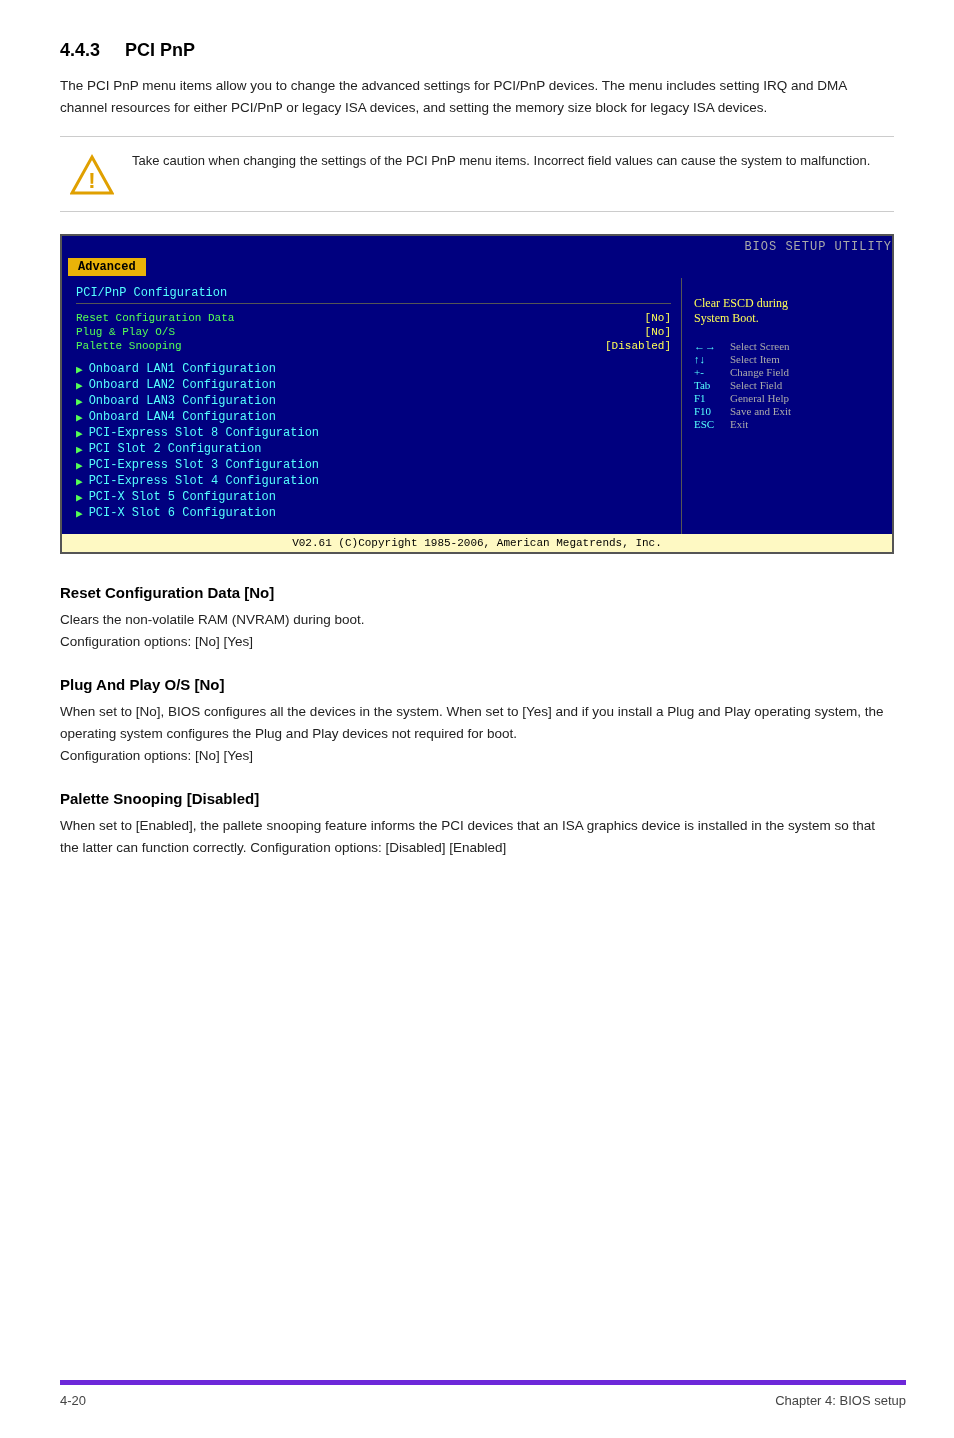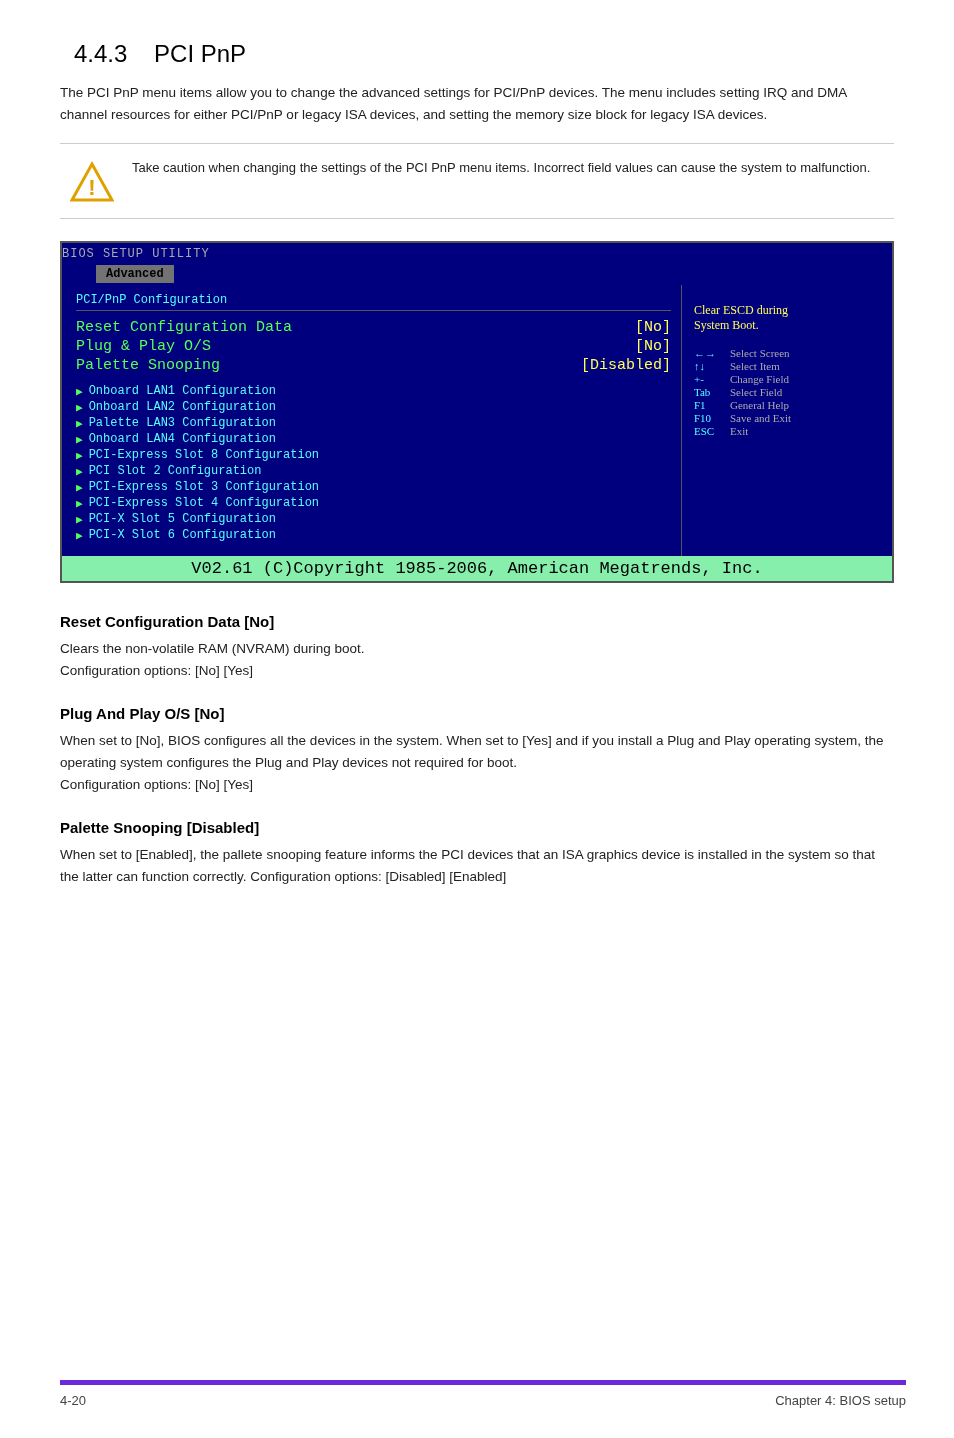--- a/index.html
+++ b/index.html
@@ -7,24 +7,23 @@
       font-family: Arial, Helvetica, sans-serif;
       font-size: 14px;
       background: #fff;
       color: #000;
       width: 954px;
       min-height: 1438px;
       padding: 40px 60px 60px 60px;
     }
 
     .section-title {
-      font-size: 24px;
-      font-weight: normal;
+      font-size: 18px;
+      font-weight: bold;
       margin-bottom: 14px;
-      margin-left: 14px;
     }
 
     .section-title span {
       margin-right: 20px;
     }
 
     .intro-text {
       font-size: 13.5px;
       line-height: 1.6;
       margin-bottom: 18px;
@@ -61,39 +60,38 @@
       font-family: 'Courier New', Courier, monospace;
       font-size: 12px;
       margin-bottom: 30px;
       padding: 0;
       border: 2px solid #555;
     }
 
     .bios-header {
       background: #00007f;
       color: #aaa;
-      text-align: left;
+      text-align: right;
       padding: 4px 0 2px 0;
       font-size: 12px;
       letter-spacing: 1px;
     }
 
     .bios-menu-bar {
       display: flex;
       background: #00007f;
       padding: 2px 6px;
     }
 
     .bios-menu-tab {
-      background: #737373;
+      background: #eab308;
       color: #000;
       padding: 2px 10px;
       font-size: 12px;
       font-weight: bold;
-      margin-left: 28px;
     }
 
     .bios-body {
       display: flex;
       background: #00007f;
       padding: 0;
     }
 
     .bios-left {
       flex: 1;
@@ -113,21 +111,21 @@
       font-size: 12px;
       margin-bottom: 8px;
       border-bottom: 1px solid #555;
       padding-bottom: 3px;
     }
 
     .bios-item-row {
       display: flex;
       justify-content: space-between;
       color: #aaffaa;
-      font-size: 15px;
+      font-size: 11px;
       margin-bottom: 2px;
       gap: 32px;
     }
 
     .bios-item-row .label { color: #55ff55; }
     .bios-item-row .value { color: #ffff55; }
 
     .bios-submenu-list {
       margin-top: 10px;
       margin-bottom: 6px;
@@ -163,24 +161,24 @@
       color: #55ffff;
       width: 36px;
       flex-shrink: 0;
     }
 
     .bios-help-row .desc {
       color: #aaaaaa;
     }
 
     .bios-footer {
-      background: #86efac;
+      background: #fef9c3;
       color: #000;
       text-align: center;
-      font-size: 17px;
+      font-size: 11px;
       padding: 3px;
     }
 
     
     .content-section {
       margin-bottom: 24px;
     }
 
     .content-heading {
       font-size: 15px;
@@ -257,21 +255,21 @@
       <div class="bios-submenu-item">
             <span class="bios-arrow">▶</span>
             <span>Onboard LAN1 Configuration</span>
           </div>
           <div class="bios-submenu-item">
             <span class="bios-arrow">▶</span>
             <span>Onboard LAN2 Configuration</span>
           </div>
           <div class="bios-submenu-item">
             <span class="bios-arrow">▶</span>
-            <span>Palette LAN3 Configuration</span>
+            <span>Onboard LAN3 Configuration</span>
           </div>
           <div class="bios-submenu-item">
             <span class="bios-arrow">▶</span>
             <span>Onboard LAN4 Configuration</span>
           </div>
           <div class="bios-submenu-item">
             <span class="bios-arrow">▶</span>
             <span>PCI-Express Slot 8 Configuration</span>
           </div>
           <div class="bios-submenu-item">

